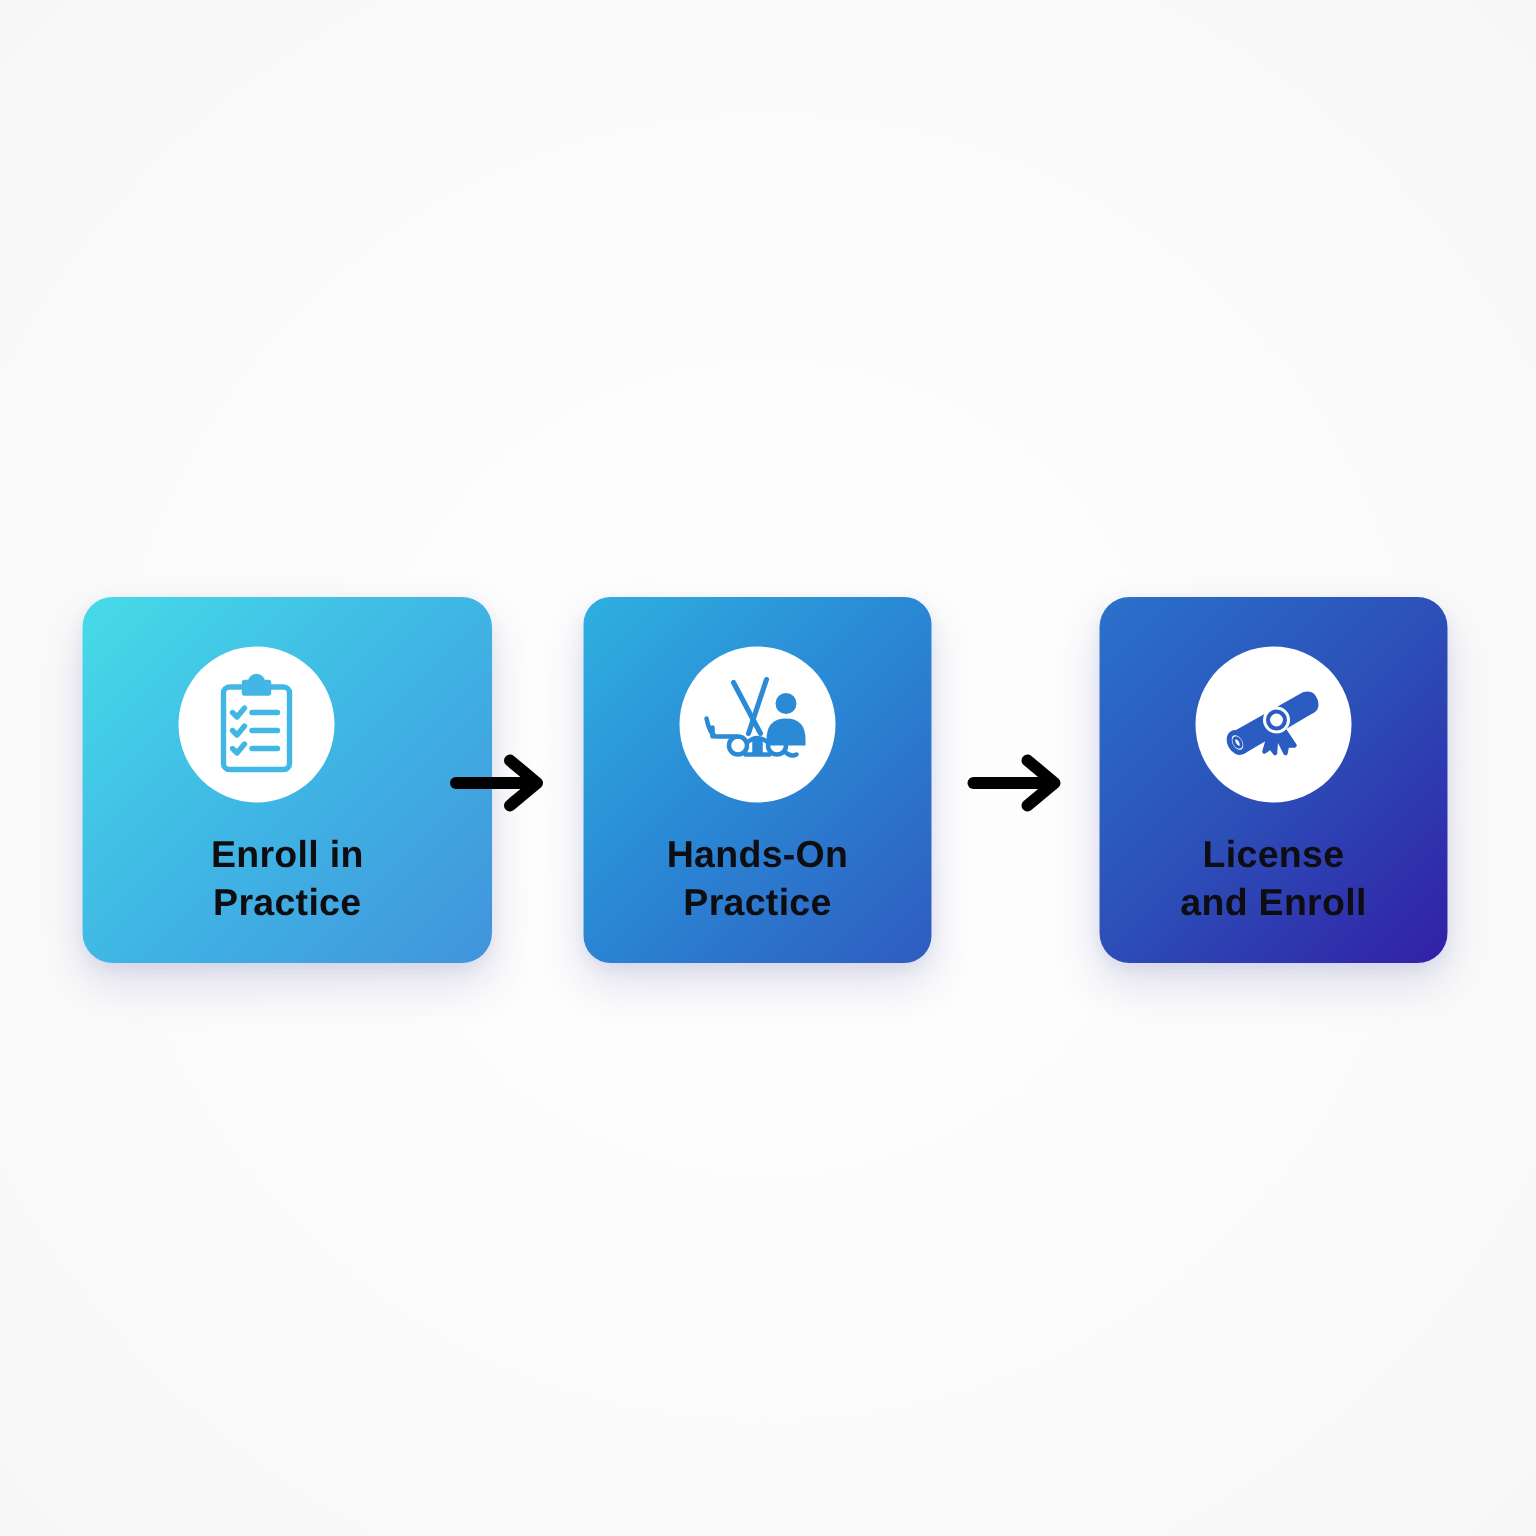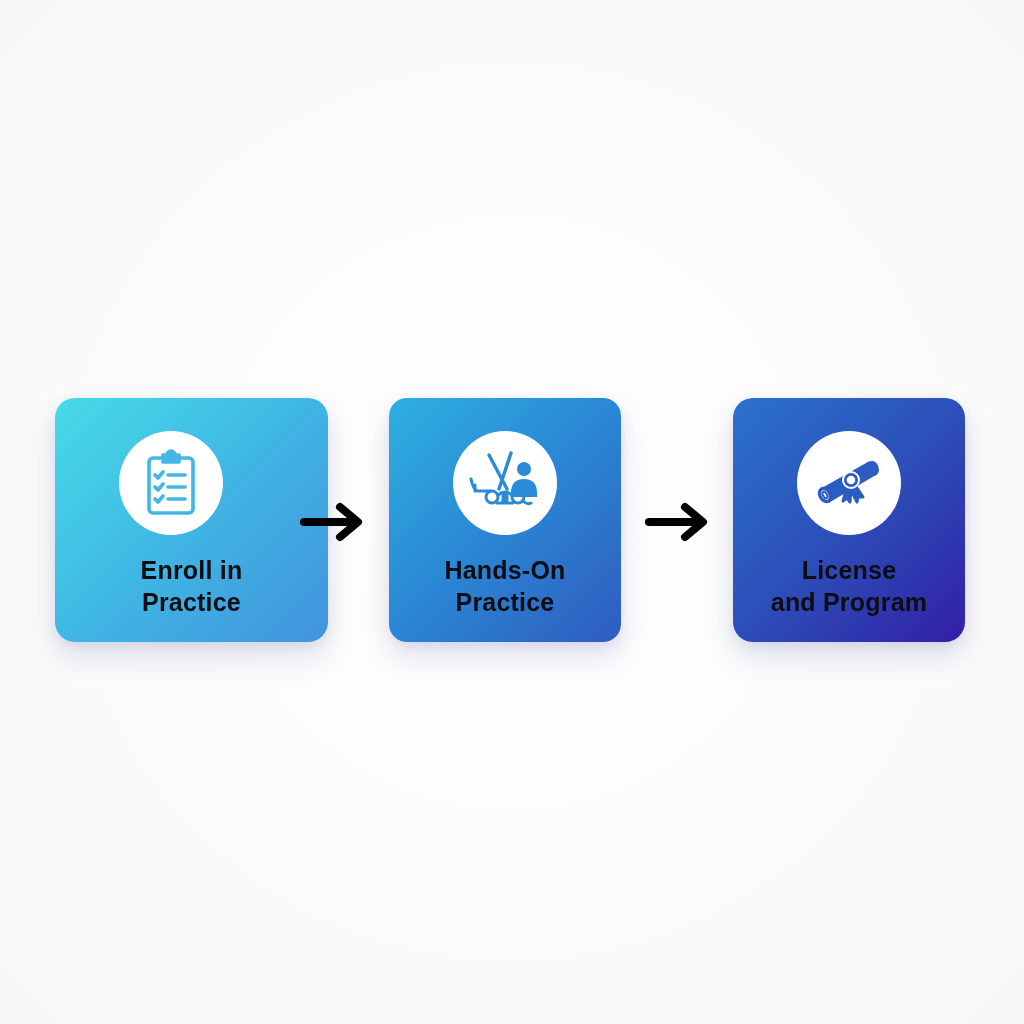--- a/index.html
+++ b/index.html
@@ -139,17 +139,17 @@
         <path d="M36 42 l-4 14 l4 -3 l3 4 l1 -14" fill="#2b5cc2"></path>
         <path d="M44 40 l8 12 l-5 0 l-1 5 l-6 -12" fill="#2b5cc2"></path>
 
         <circle cx="40" cy="35" r="8" fill="#2b5cc2" stroke="#ffffff" stroke-width="2"></circle>
         <circle cx="40" cy="35" r="5" fill="#ffffff" stroke="none"></circle>
         <circle cx="40" cy="35" r="5" fill="none" stroke="#2b5cc2" stroke-width="1.4"></circle>
       </svg>
     </div>
     <div class="label">
       <span>License</span>
-      <span>and Program</span>
+      <span>and Enroll</span>
     </div>
   </div>
 
 </div>
 
 </body></html>

